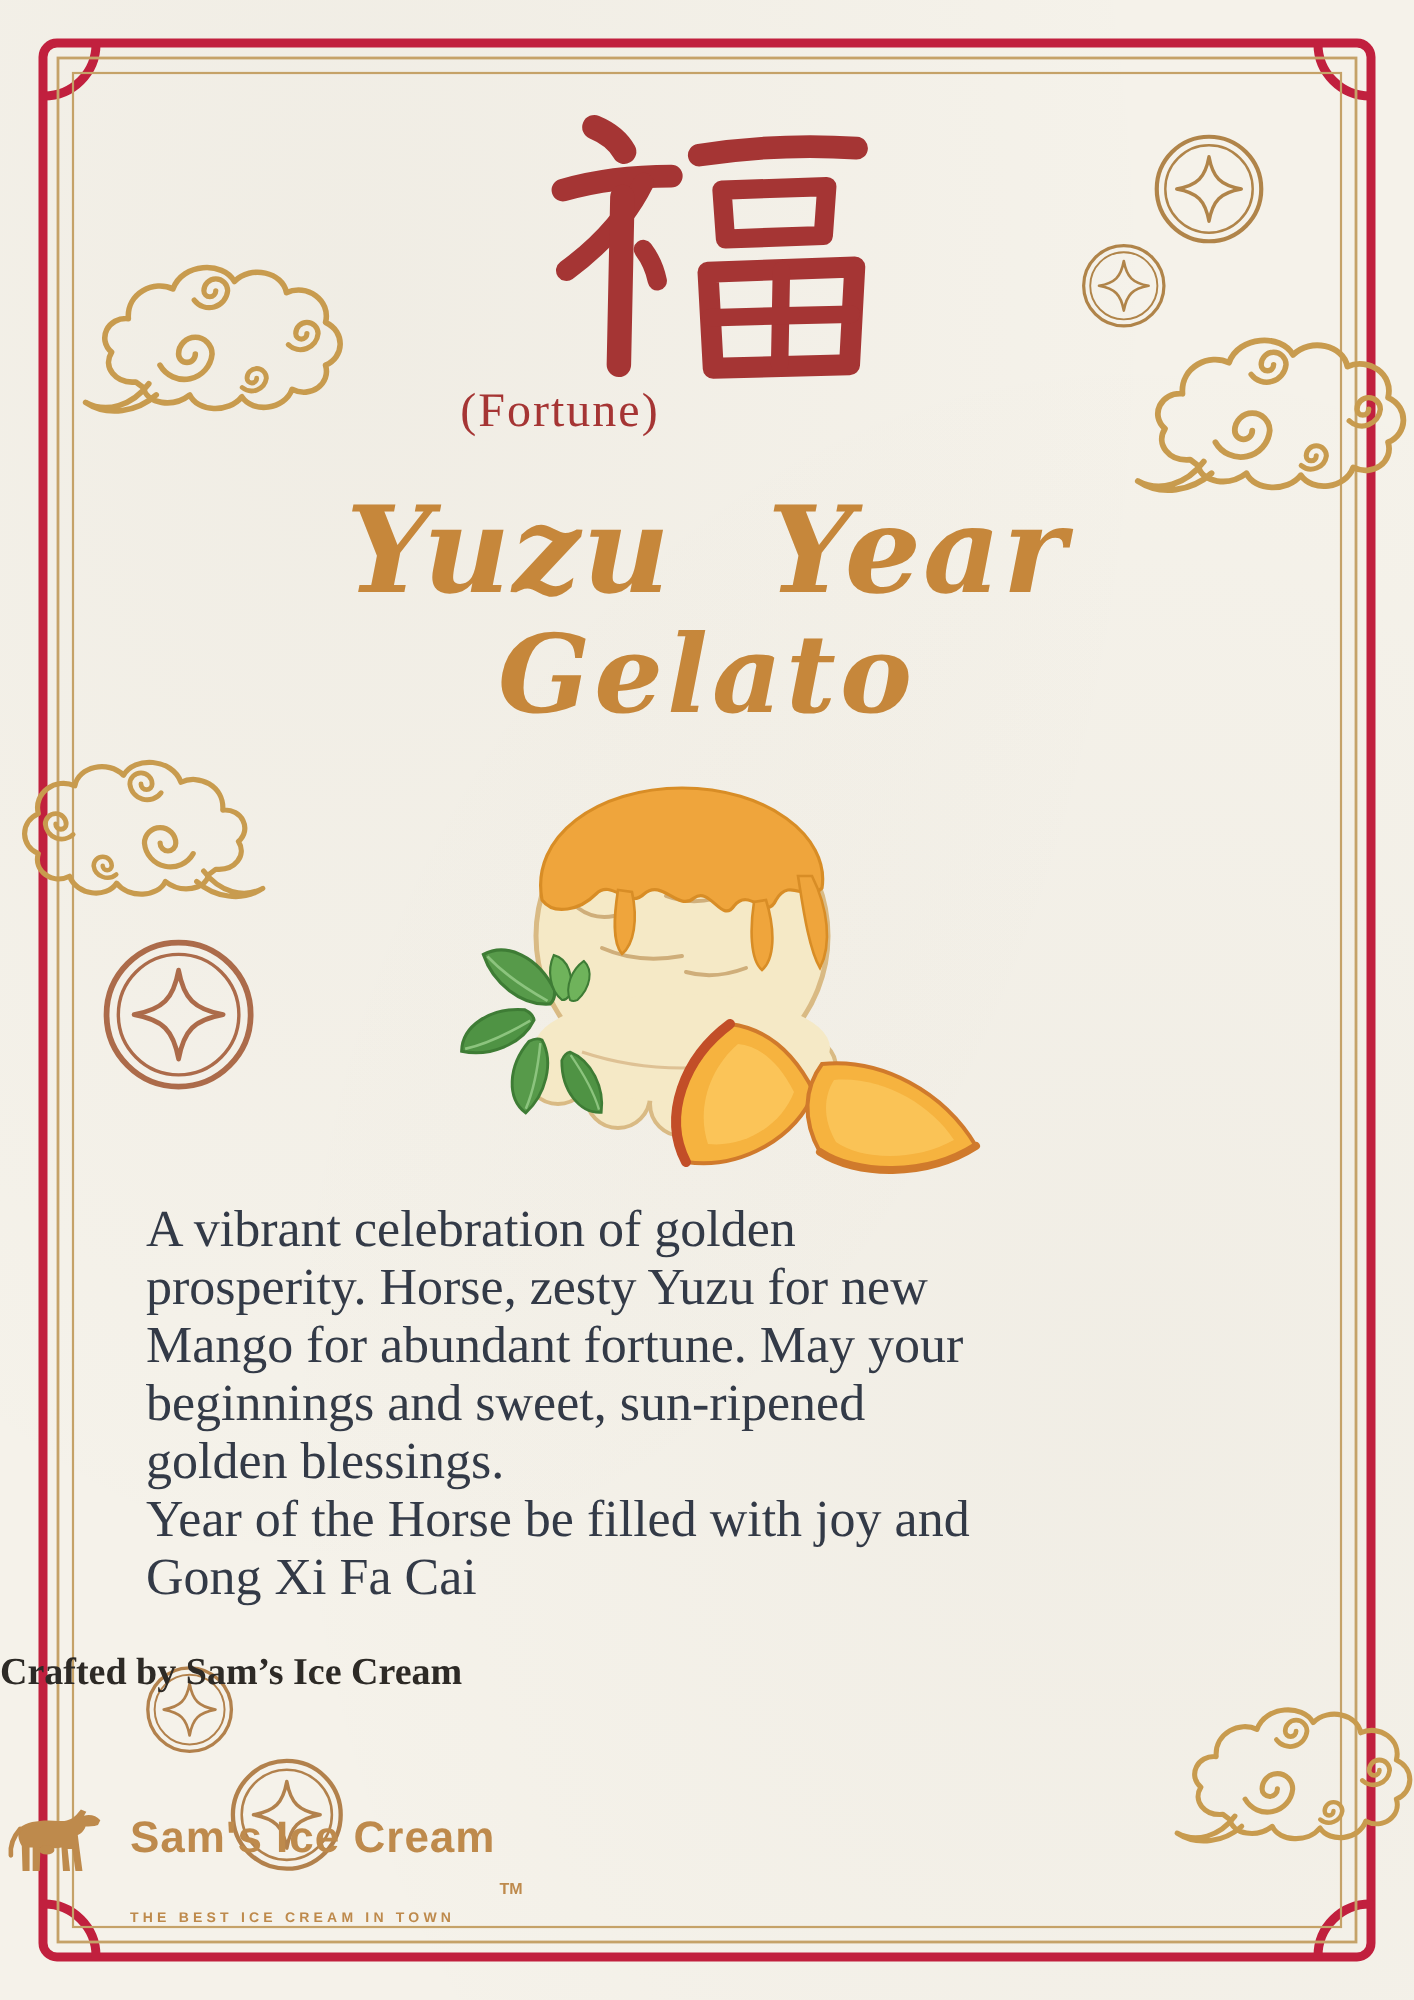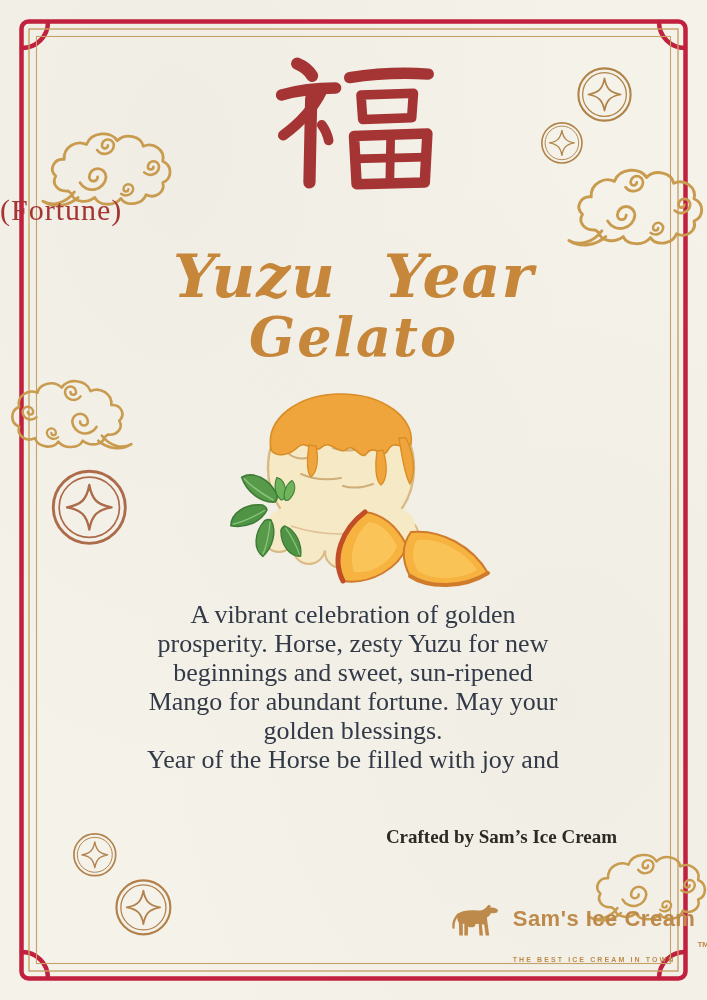--- a/index.html
+++ b/index.html
@@ -8,43 +8,43 @@
     background:#f5f2ea;
     background-image:
       radial-gradient(ellipse at 25% 15%, rgba(120,110,90,0.04), transparent 55%),
       radial-gradient(ellipse at 80% 70%, rgba(120,110,90,0.035), transparent 55%);
     overflow:hidden;
     font-family:"Liberation Serif","DejaVu Serif",serif;
   }
   .deco-layer{position:absolute;inset:0;width:707px;height:1000px;}
   .fortune-svg{position:absolute;left:271px;top:52px;}
   .fortune-label{
-    position:absolute;top:193px;left:0;width:560px;
-    font-size:30px;color:#a53534;letter-spacing:1px;
+    position:absolute;top:193px;left:0;width:560px;text-align:center;
+    font-size:24px;color:#a53534;letter-spacing:1px;
   }
   .title-line{
     position:absolute;left:0;width:707px;text-align:center;
     font-family:"DejaVu Serif",serif;font-style:italic;font-weight:bold;
     color:#c6873b;line-height:1;
   }
   .title-1{top:246px;font-size:60px;word-spacing:26px;letter-spacing:1px;}
   .title-2{top:310px;font-size:54px;letter-spacing:2px;font-style:italic;}
   .gelato-svg{position:absolute;left:215px;top:388px;}
   .desc{
-    position:absolute;top:600px;left:73px;width:560px;text-align:center;
+    position:absolute;top:600px;left:73px;width:560px;
     font-size:26px;line-height:29px;color:#333a47;
   }
   .desc div{white-space:nowrap;}
   .footer-block{
-    position:absolute;top:825px;left:0;width:581px;text-align:right;
-    font-weight:bold;font-size:19px;line-height:24px;color:#2d2a26;padding-left:36px;
+    position:absolute;top:825px;left:0;width:581px;text-align:left;
+    font-weight:bold;font-size:19px;line-height:24px;color:#2d2a26;
   }
   .logo{
     position:absolute;top:903px;left:0;width:707px;
-    display:flex;justify-content:flex-end;align-items:flex-start;gap:9px;
+    display:flex;justify-content:flex-start;align-items:flex-start;gap:9px;
   }
   .logo-text{display:flex;flex-direction:column;align-items:flex-start;padding-top:5px;}
   .brand-row{display:flex;align-items:flex-start;}
   .brand-name{
     font-family:"Liberation Sans","DejaVu Sans",sans-serif;font-weight:bold;
     font-size:22px;line-height:22px;color:#be8a4c;letter-spacing:0.5px;
   }
   .trademark{
     font-family:"Liberation Sans","DejaVu Sans",sans-serif;font-weight:bold;
     font-size:8px;color:#be8a4c;position:relative;top:-4px;left:2px;margin-top:36px;
@@ -191,24 +191,25 @@
       <path d="M 154,134 C 140,146 133,166 139,184 C 158,186 176,174 182,158 C 174,142 164,135 154,134 Z" fill="#fbc75d" opacity="0.85"></path>
       <path d="M 196,144 C 226,141 257,158 273,185 C 248,201 213,200 195,188 C 186,172 187,156 196,144 Z" fill="#f6b33f" stroke="#d07a2c" stroke-width="2"></path>
       <path d="M 195,188 C 213,200 248,201 273,185" fill="none" stroke="#d07a2c" stroke-width="4" stroke-linecap="round"></path>
       <path d="M 202,152 C 226,150 250,164 262,182 C 242,193 216,192 203,183 C 196,171 197,160 202,152 Z" fill="#fbc75d" opacity="0.8"></path>
     </g>
   </svg>
 
   <div class="desc">
     <div>A vibrant celebration of golden</div>
     <div>prosperity. Horse, zesty Yuzu for new</div>
+    <div>Mango for abundant fortune. May your</div>
     <div>beginnings and sweet, sun-ripened</div>
-    <div>Mango for abundant fortune. May your</div>
     <div>golden blessings.</div>
     <div>Year of the Horse be filled with joy and</div>
+    <div>Gong Xi Fa Cai</div>
   </div>
 
   <div class="footer-block">
     <div>Crafted by Sam’s Ice Cream</div>
   </div>
 
   <div class="logo">
     <svg width="56" height="40" viewBox="0 0 72 50">
       <path d="M 13,13 C 18,9 28,8 38,9 C 43,9 46,8 49,5 L 52,1.5 L 55.5,3 L 54,5.5
                C 58,4.5 62,5.5 64.5,8.5 L 63,11.5 C 60,12.5 57,12.5 55,12.5

